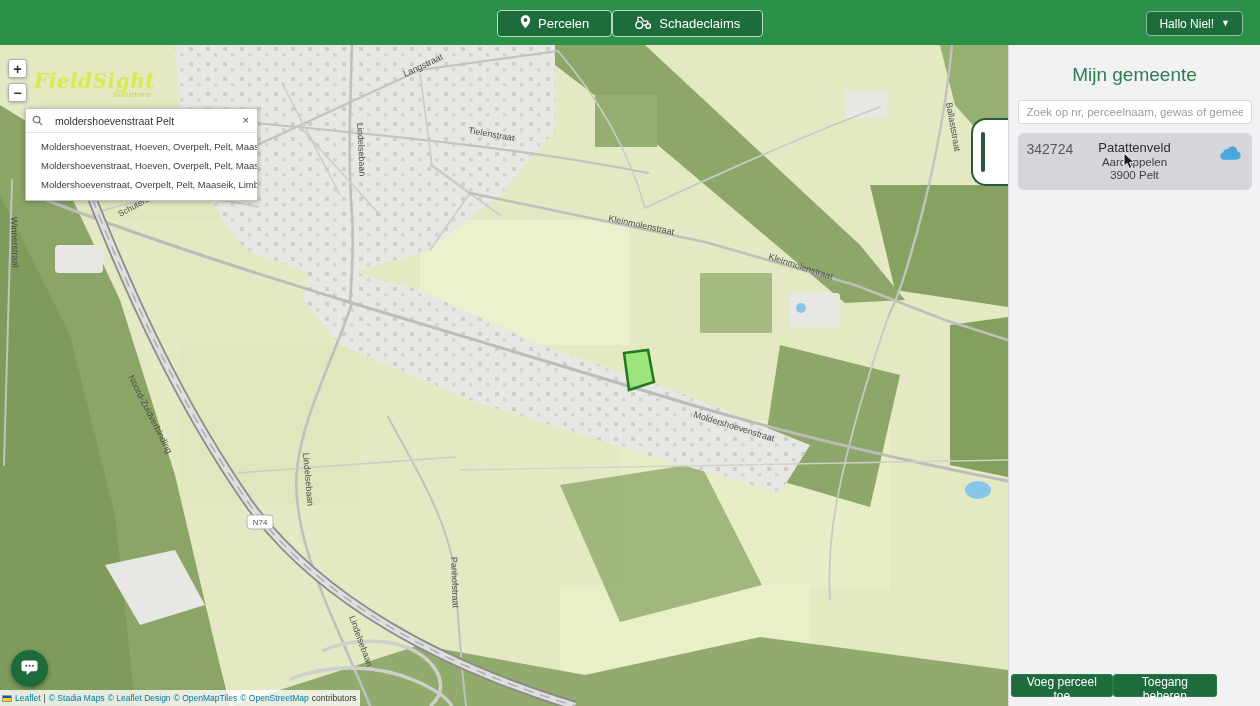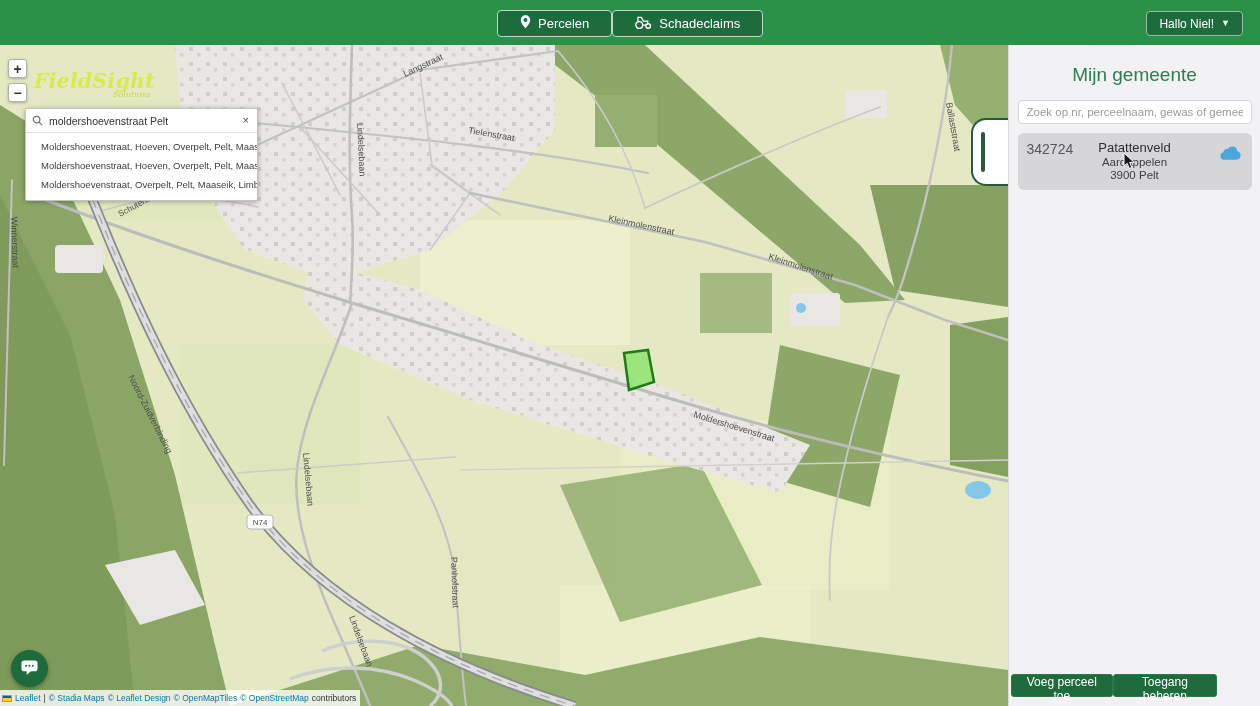--- a/index.html
+++ b/index.html
@@ -32,21 +32,21 @@
   .zoomctl { position:absolute; left:8px; top:14px; display:flex; flex-direction:column; gap:5px; z-index:10; }
   .zoom-btn { width:19px; height:19px; background:#fff; border:1px solid #b0b0b0; border-radius:3px;
               font-size:14px; font-weight:700; color:#333; line-height:16px; text-align:center;
               cursor:pointer; box-shadow:0 1px 3px rgba(0,0,0,.25); padding:0; font-family:inherit; }
 
   .searchbox { position:absolute; left:25px; top:63px; width:233px; background:#fff;
                border:1px solid #c3c3c3; border-radius:2px; box-shadow:0 1px 5px rgba(0,0,0,.3);
                z-index:10; }
   .search-row { display:flex; align-items:center; height:24px; border-bottom:1px solid #e2e2e2; padding:0 6px; }
   .search-row input { flex:1; border:none; outline:none; font-size:10.5px; color:#333;
-                      margin-left:6px; font-family:inherit; background:transparent; }
+                      margin-left:12px; font-family:inherit; background:transparent; }
   .search-clear { font-size:11px; color:#444; cursor:pointer; padding:0 2px; line-height:1; }
   .suggestions { padding:4px 0 6px 0; }
   .suggestion { font-size:9.5px; color:#3c3c3c; padding:4px 8px 4px 15px; white-space:nowrap;
                 overflow:hidden; cursor:pointer; }
 
   .handle { position:absolute; right:0; top:73px; width:37px; height:68px; background:#fff;
             border:2px solid #29583e; border-right:none; border-radius:15px 0 0 15px;
             z-index:9; cursor:pointer; display:flex; align-items:center; }
   .handle-bar { width:4px; height:40px; background:#29583e; border-radius:2px; margin-left:8px; }
 

